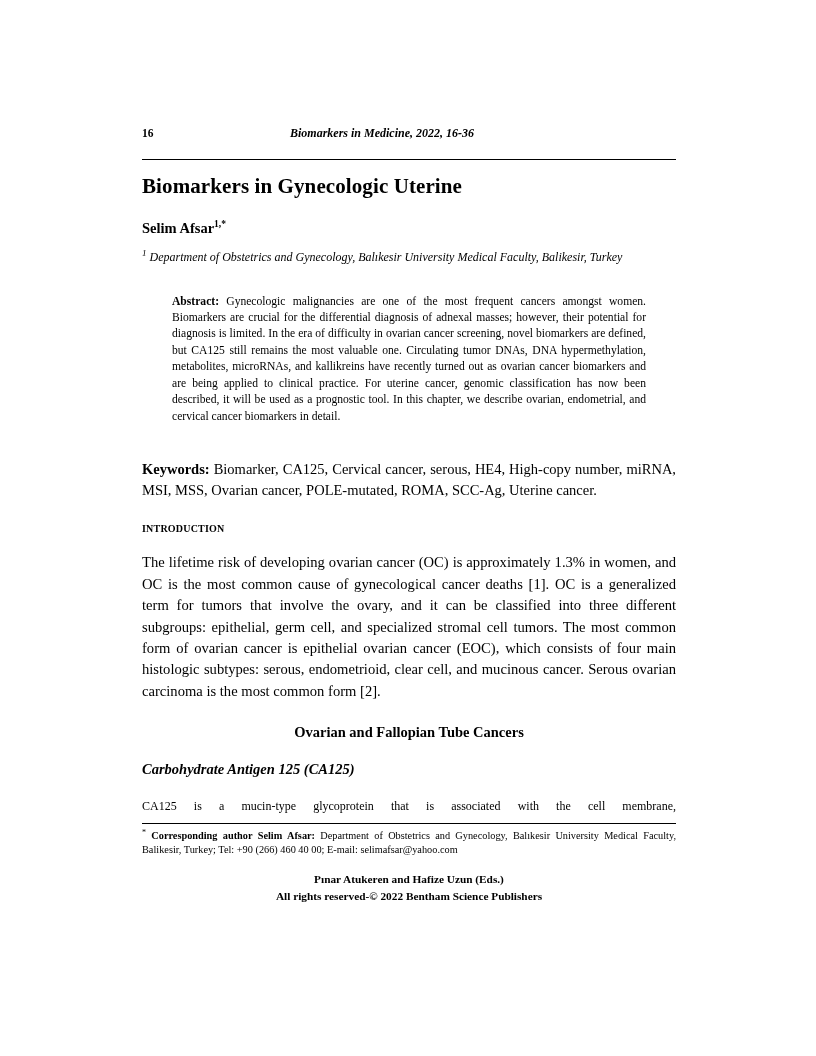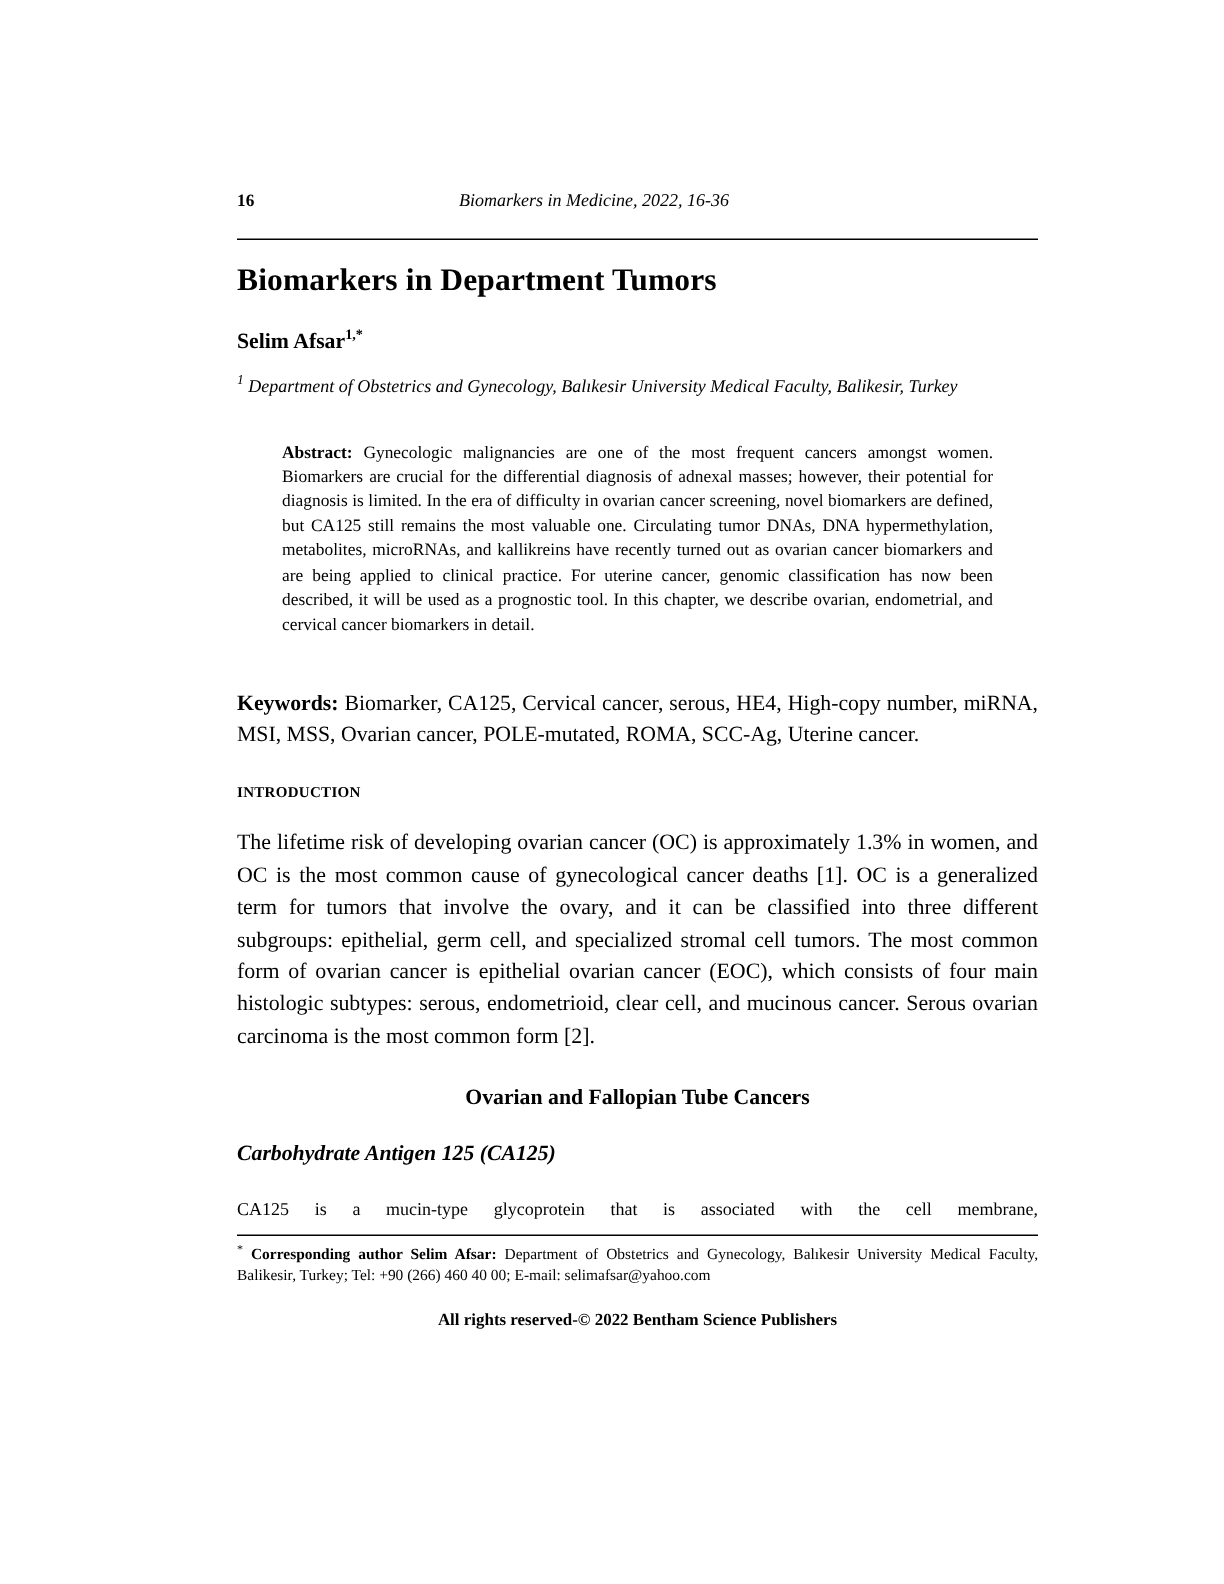--- a/index.html
+++ b/index.html
@@ -10,21 +10,21 @@
   body {
     width: 816px;
     height: 1056px;
     font-family: "Liberation Serif", serif;
     color: #000000;
     position: relative;
     overflow: hidden;
   }
   .page {
     position: absolute;
-    left: 18px; top: 0;
+    left: 2px; top: 0;
     width: 752px;
     height: 1056px;
   }
   .content {
     position: absolute;
     left: 140px;
     top: 126px;
     width: 534px;
   }
 
@@ -36,21 +36,21 @@
     margin-bottom: 18px;
   }
   .running-head .page-num {
     font-weight: bold;
     font-size: 11.5px;
     width: 100px;
     flex: 0 0 auto;
   }
   .running-head .journal {
     font-style: italic;
-    font-weight: normal;
+    font-weight: bold;
     font-size: 12px;
     flex: 1 1 auto;
     text-align: left;
     padding-left: 48px;
   }
 
   
   .chapter-label {
     text-align: right;
     font-size: 19px;
@@ -191,21 +191,21 @@
 
   <div class="content">
 
     <div class="running-head">
       <span class="page-num">16</span>
       <span class="journal">Biomarkers in Medicine, 2022, 16-36</span>
     </div>
 
     <div class="rule"></div>
 
-    <h1 class="title">Biomarkers in Department Tumors</h1>
+    <h1 class="title">Biomarkers in Gynecologic Uterine</h1>
 
     <div class="author">
       <span>Selim Afsar</span><sup>1,*</sup>
     </div>
 
     <div class="affiliation">
       <sup>1</sup>
       <span>Department of Obstetrics and Gynecology, Balıkesir University Medical Faculty, Balikesir, Turkey</span>
     </div>
 
@@ -229,17 +229,18 @@
 
   </div>
 
   <div class="footer">
     <div class="footer-rule"></div>
     <div class="corresponding">
       <sup>*</sup>
       <span class="bold">Corresponding author Selim Afsar:</span><span> Department of Obstetrics and Gynecology, Balıkesir University Medical Faculty, Balikesir, Turkey; Tel: +90 (266) 460 40 00; E-mail: selimafsar@yahoo.com</span>
     </div>
     <div class="pub-block">
+      <div>Pınar Atukeren and Hafize Uzun (Eds.)</div>
       <div>All rights reserved-© 2022 Bentham Science Publishers</div>
     </div>
   </div>
 
 </div>
 
 </body></html>

